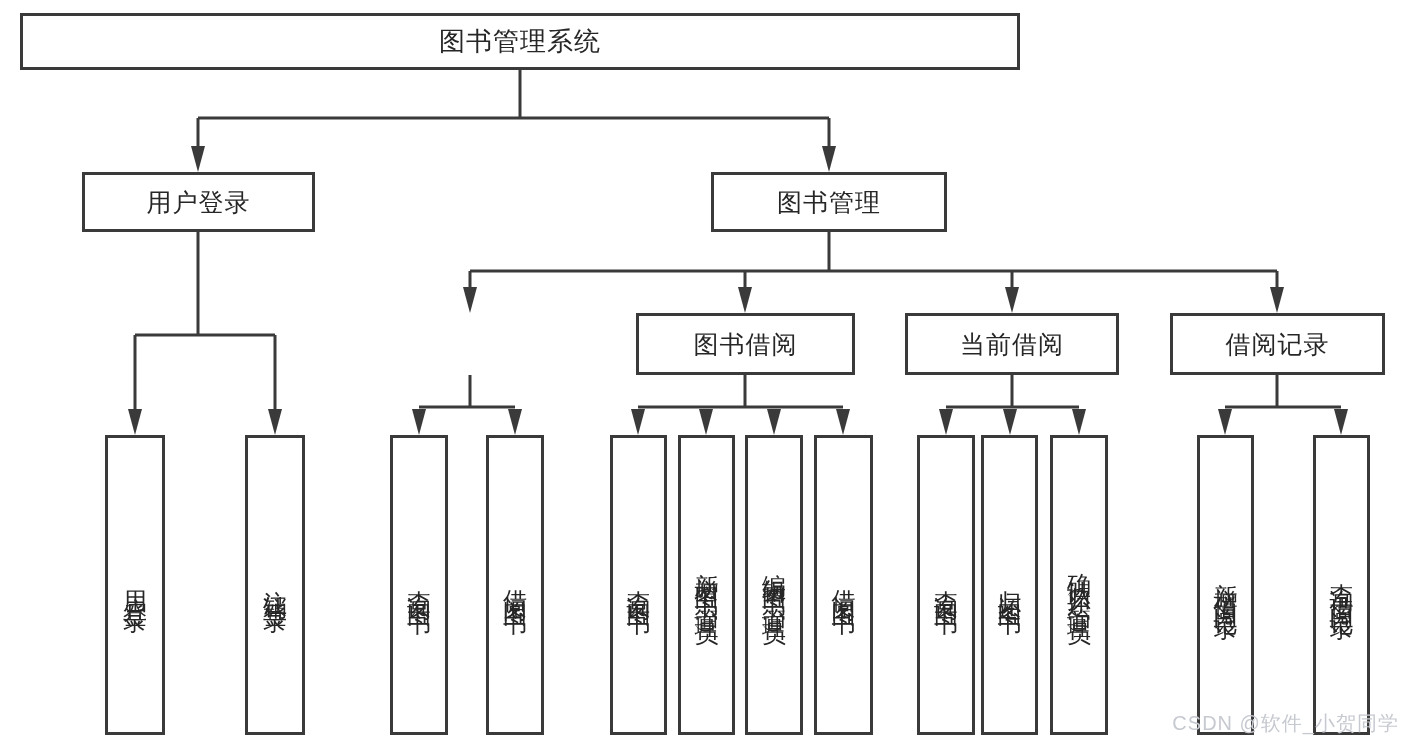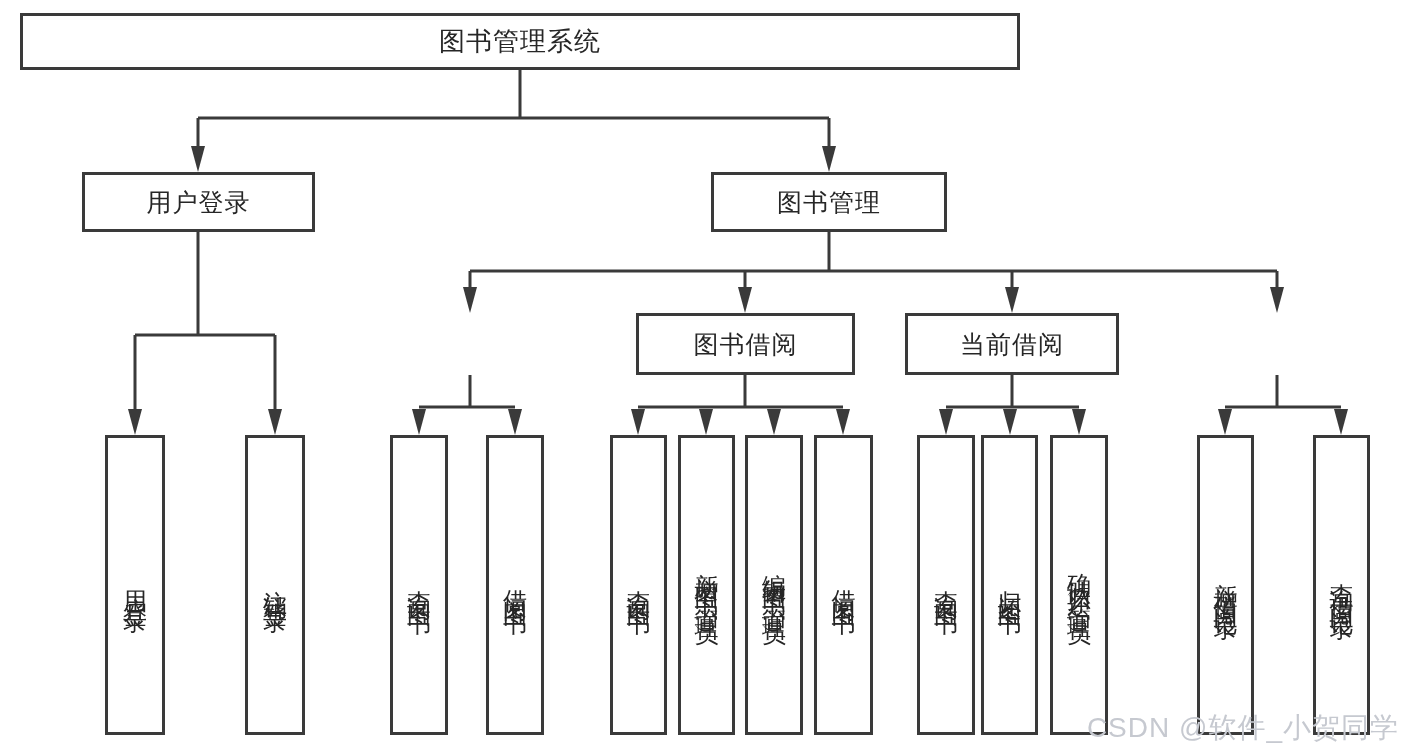--- a/index.html
+++ b/index.html
@@ -45,22 +45,22 @@
     writing-mode: vertical-rl;
     text-orientation: mixed;
     font-size: 24px;
     letter-spacing: 7px;
     line-height: 1;
     white-space: normal;
   }
   .watermark {
     position: absolute;
     right: 6px;
-    bottom: 0;
-    font-size: 28px;
+    bottom: 10px;
+    font-size: 20px;
     color: var(--watermark);
     letter-spacing: 1px;
     z-index: 5;
     pointer-events: none;
   }
 </style>
 </head>
 <body>
 
 <div class="canvas">
@@ -115,20 +115,23 @@
   <div class="box" style="left:711px; top:172px; width:236px; height:60px;align-items:center;">
     <span>图书管理</span>
   </div>
 
   <div class="box" style="left:905px; top:313px; width:214px; height:62px;">
     <span>当前借阅</span>
   </div>
   <div class="box" style="left:636px; top:313px; width:219px; height:62px;">
     <span>图书借阅</span>
   </div>
+  <div class="box" style="left:1170px; top:313px; width:215px; height:62px;">
+    <span>借阅记录</span>
+  </div>
 
   <div class="box vbox" style="left:105px; top:435px; width:60px; height:300px;">
     <span>用户登录</span>
   </div>
   <div class="box vbox" style="left:245px; top:435px; width:60px; height:300px;">
     <span>注销登录</span>
   </div>
 
   <div class="box vbox" style="left:390px; top:435px; width:58px; height:300px;">
     <span>查询图书</span>

